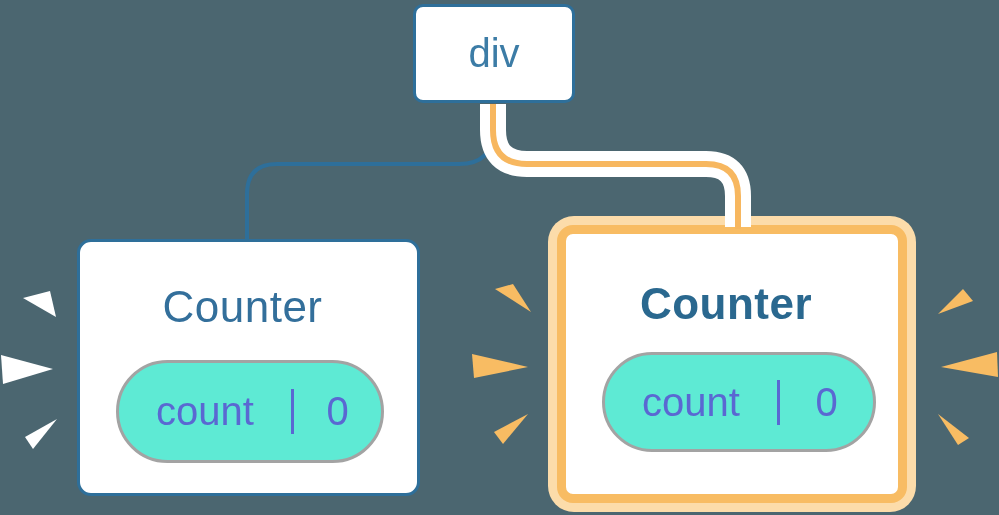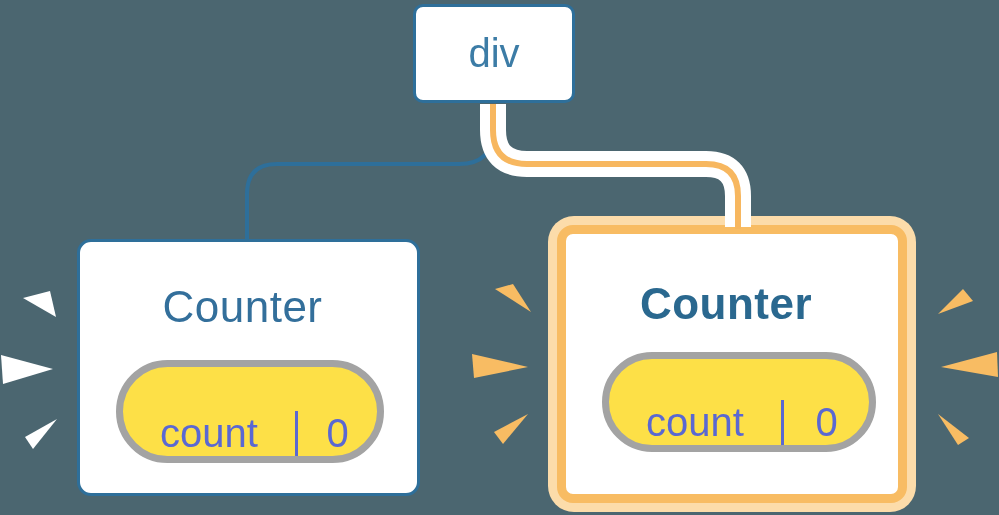--- a/index.html
+++ b/index.html
@@ -62,25 +62,25 @@
     color: #336f9b;
     letter-spacing: 0.5px;
   }
   .counter-left .counter-title { top: 43px; }
   .counter-right-outer .counter-title { top: 66px; font-weight: 700; color: #2a688f; }
 
   
   .pill {
     position: absolute;
     box-sizing: border-box;
-    border: 7px solid #a3a3a3;
+    border: 3px solid #a3a3a3;
     border-radius: 999px;
     display: flex;
-    align-items: flex-end;
-    background: #fde047;
+    align-items: center;
+    background: #5eead4;
     color: #5a68d2;
   }
   .counter-left .pill  { left: 36px; top: 118px; width: 268px; height: 103px; }
   .counter-right-outer .pill { left: 54px; top: 136px; width: 274px; height: 100px; }
 
   .pill-key {
     width: 172px;
     border-right: 3px solid #5a68d2;
     display: flex; align-items: center; justify-content: center;
     font-size: 40px;

